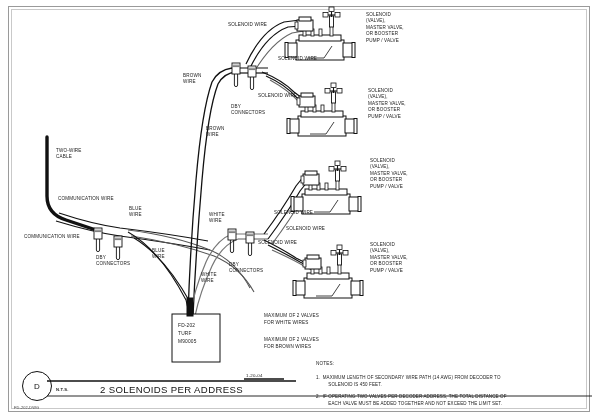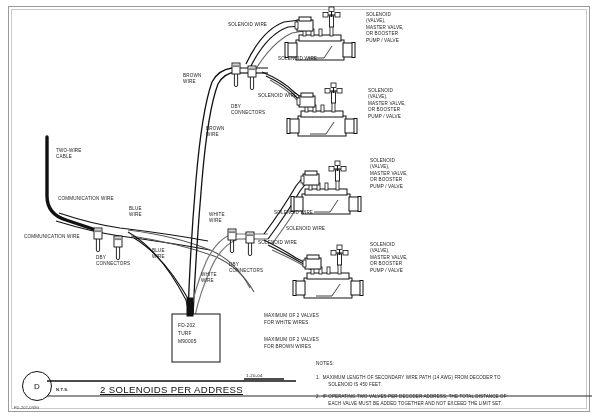--- a/index.html
+++ b/index.html
@@ -238,19 +238,19 @@
   <div class="notes" style="left:316px;top:394px;">2.  IF OPERATING TWO VALVES PER DECODER ADDRESS, THE TOTAL DISTANCE OF
          EACH VALVE MUST BE ADDED TOGETHER AND NOT EXCEED THE LIMIT SET.</div>
 
   <div class="circ-d" style="left:22px;top:371px;">
     <span>D</span>
   </div>
 
   <div class="tb-nts" style="left:56px;top:387px;">N.T.S.</div>
 
 
-  <div class="tb-sub" style="left:100px;top:384px;text-decoration:underline;">2 SOLENOIDS PER ADDRESS</div>
+  <div class="tb-sub" style="left:100px;top:384px;">2 SOLENOIDS PER ADDRESS</div>
 
   <div class="tb-date" style="left:246px;top:373px;">1-20-04</div>
 
   <div class="tb-dwg" style="left:14px;top:405px;">FD-202-DWG</div>
 
 </div>
 
 </body></html>

